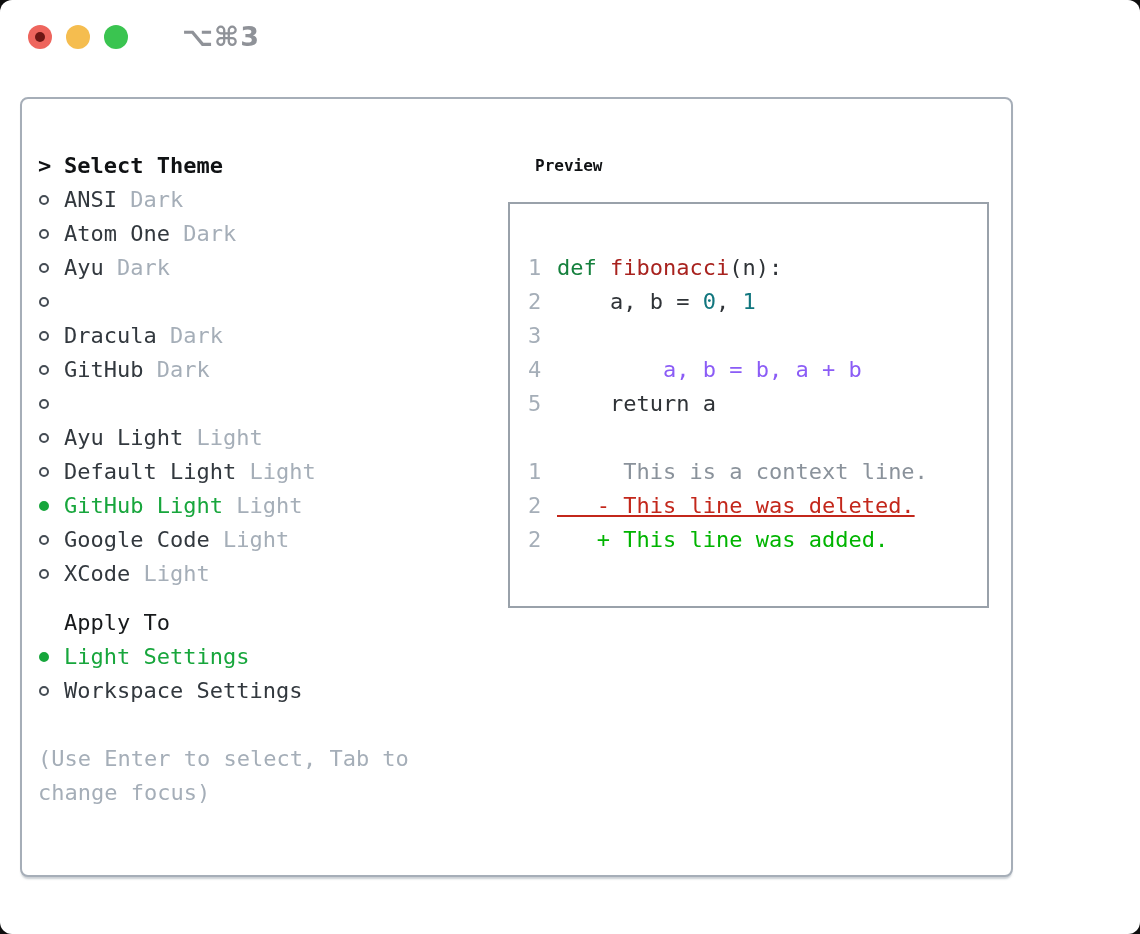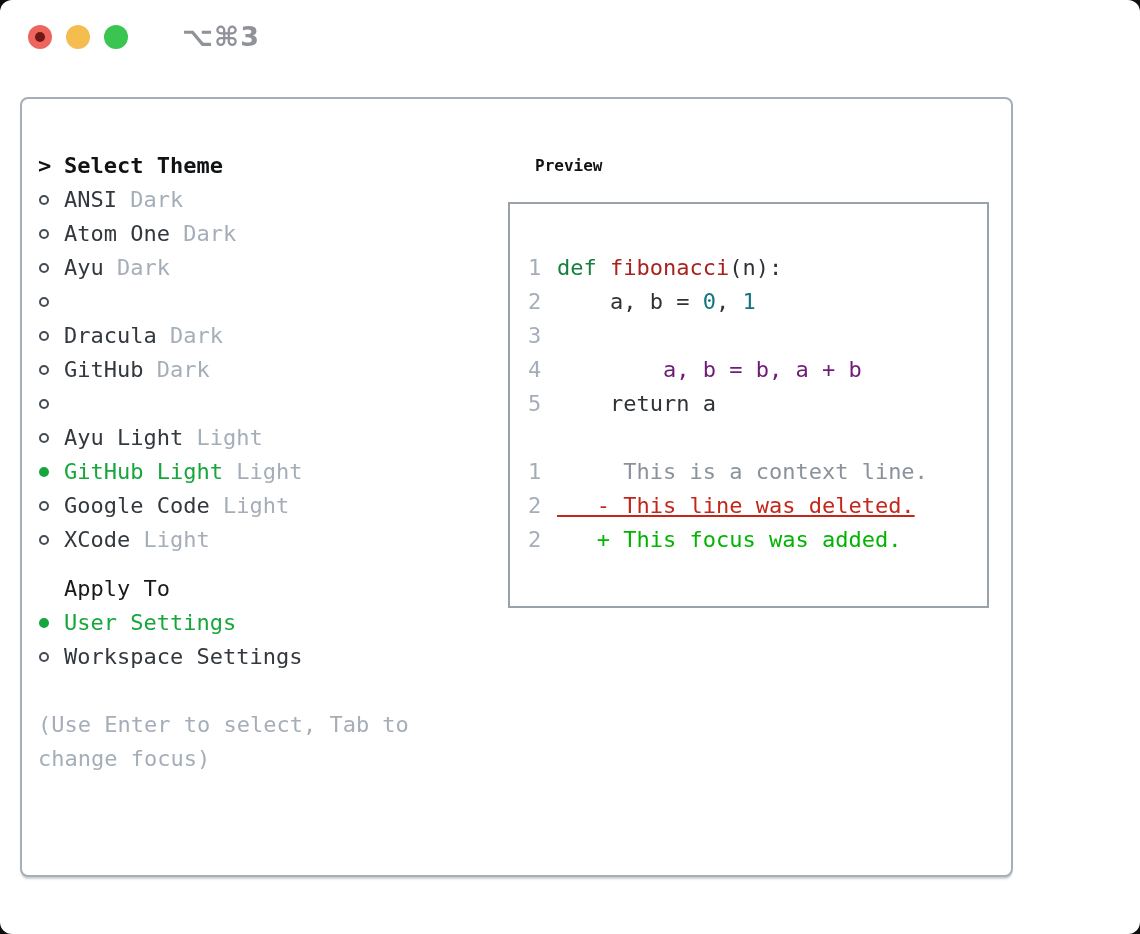--- a/index.html
+++ b/index.html
@@ -82,48 +82,49 @@
     </div>
     <div id="theme-list">
         <div class="row"><span class="marker"><span class="circle"></span></span><span><span>ANSI</span><span class="variant"> Dark</span></span></div>
         <div class="row"><span class="marker"><span class="circle"></span></span><span><span>Atom One</span><span class="variant"> Dark</span></span></div>
         <div class="row"><span class="marker"><span class="circle"></span></span><span><span>Ayu</span><span class="variant"> Dark</span></span></div>
         <div class="row"><span class="marker"><span class="circle"></span></span></div>
         <div class="row"><span class="marker"><span class="circle"></span></span><span><span>Dracula</span><span class="variant"> Dark</span></span></div>
         <div class="row"><span class="marker"><span class="circle"></span></span><span><span>GitHub</span><span class="variant"> Dark</span></span></div>
         <div class="row"><span class="marker"><span class="circle"></span></span></div>
         <div class="row"><span class="marker"><span class="circle"></span></span><span><span>Ayu Light</span><span class="variant"> Light</span></span></div>
+        <div class="row"><span class="marker"><span class="circle"></span></span><span><span>Default Light</span><span class="variant"> Light</span></span></div>
         <div class="row"><span class="marker"><span class="circle" style="background: rgb(23, 166, 60); border-color: rgb(23, 166, 60);"></span></span><span><span style="color: rgb(23, 166, 60);">GitHub Light</span><span class="variant"> Light</span></span></div>
         <div class="row"><span class="marker"><span class="circle"></span></span><span><span>Google Code</span><span class="variant"> Light</span></span></div>
         <div class="row"><span class="marker"><span class="circle"></span></span><span><span>XCode</span><span class="variant"> Light</span></span></div>
       </div>
 
     <div id="apply-group">
       <div class="row indent-header">Apply To</div>
       <div id="apply-list">
-          <div class="row"><span class="marker"><span class="circle" style="background: rgb(23, 166, 60); border-color: rgb(23, 166, 60);"></span></span><span><span style="color: rgb(23, 166, 60);">User Settings</span></span></div>
+          <div class="row"><span class="marker"><span class="circle" style="background: rgb(23, 166, 60); border-color: rgb(23, 166, 60);"></span></span><span><span style="color: rgb(23, 166, 60);">Light Settings</span></span></div>
           <div class="row"><span class="marker"><span class="circle"></span></span><span><span>Workspace Settings</span></span></div>
         </div>
     </div>
 
     <div id="help">
       <div class="row">(Use Enter to select, Tab to</div>
       <div class="row">change focus)</div>
     </div>
   </div>
 
   <div id="preview-title">Preview</div>
 
   <div id="preview-box">
     <div id="preview-lines">
         <div class="prow"><span class="ln">1</span><span class="lcontent"><span style="color: #15803d;">def </span><span style="color: rgb(168, 34, 30);">fibonacci</span><span style="color: rgb(47, 51, 55);">(n):</span></span></div>
         <div class="prow"><span class="ln">2</span><span class="lcontent"><span style="color: rgb(47, 51, 55);">    a, b = </span><span style="color: rgb(17, 118, 126);">0</span><span style="color: rgb(47, 51, 55);">, </span><span style="color: rgb(17, 118, 126);">1</span></span></div>
         <div class="prow"><span class="ln">3</span></div>
-        <div class="prow"><span class="ln">4</span><span class="lcontent"><span style="color: #701a75;">        a, b = b, a + b</span></span></div>
+        <div class="prow"><span class="ln">4</span><span class="lcontent"><span style="color: #8b5cf6;">        a, b = b, a + b</span></span></div>
         <div class="prow"><span class="ln">5</span><span class="lcontent"><span style="color: rgb(47, 51, 55);">    return a</span></span></div>
         <div class="prow"><span class="ln"></span><span class="lcontent"></span></div>
         <div class="prow"><span class="ln">1</span><span class="lcontent"><span style="color: rgb(138, 146, 155);">     This is a context line.</span></span></div>
         <div class="prow"><span class="ln">2</span><span class="lcontent"><span style="color: rgb(195, 39, 27); text-decoration: underline;">   - This line was deleted.</span></span></div>
-        <div class="prow"><span class="ln">2</span><span class="lcontent"><span style="color: rgb(0, 180, 0);">   + This focus was added.</span></span></div>
+        <div class="prow"><span class="ln">2</span><span class="lcontent"><span style="color: rgb(0, 180, 0);">   + This line was added.</span></span></div>
       </div>
   </div>
 
 </div>
 
 </body></html>

